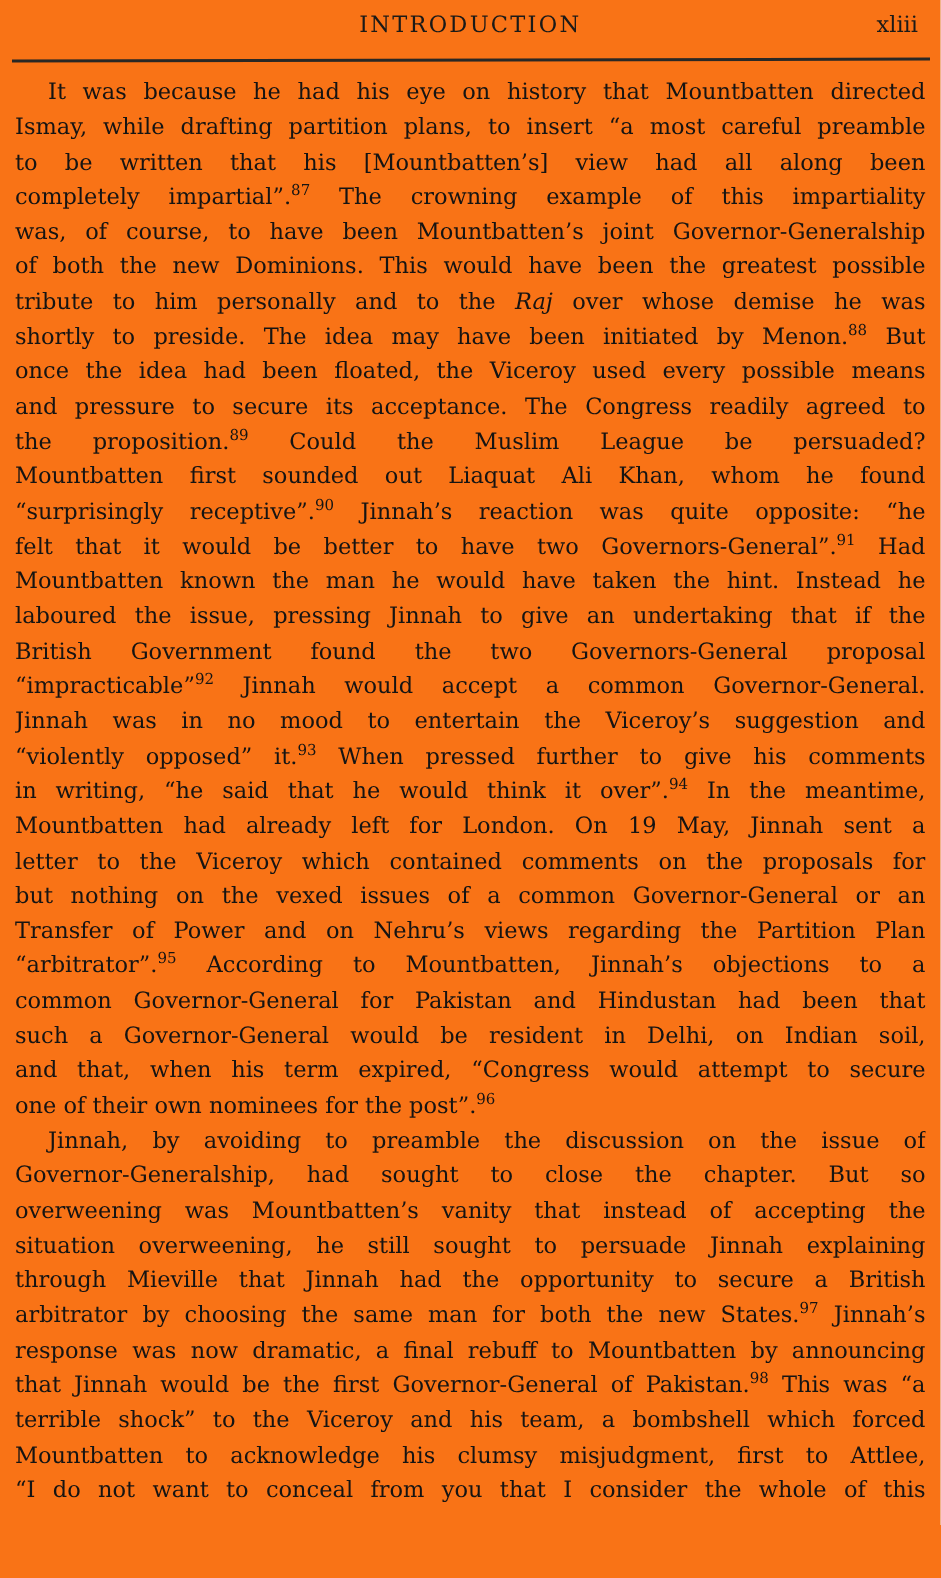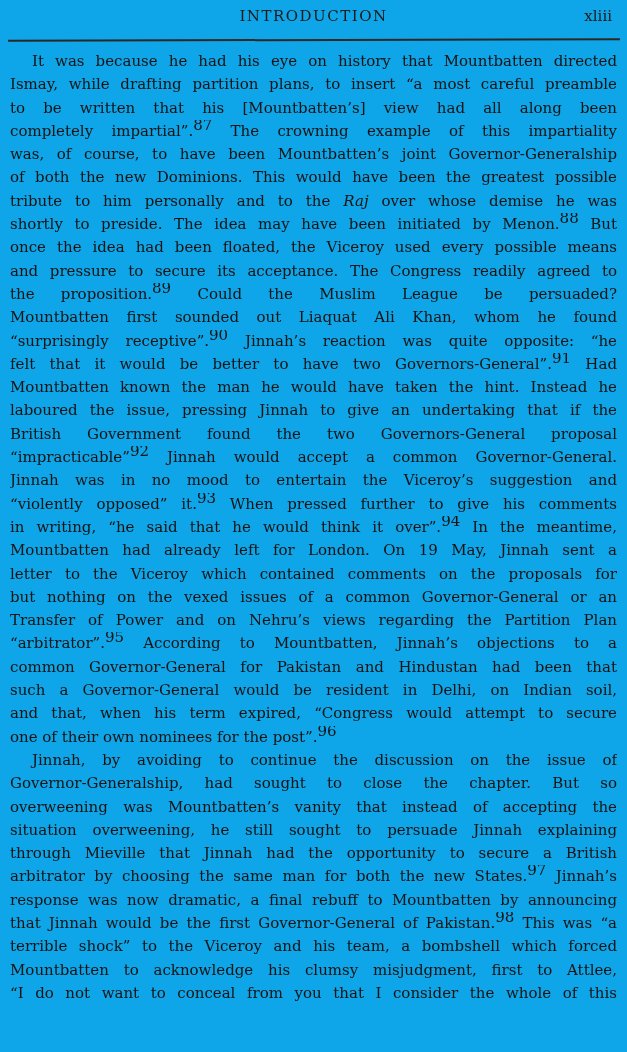--- a/index.html
+++ b/index.html
@@ -5,21 +5,21 @@
   html, body {
     margin: 0;
     padding: 0;
     background: #e8e8e6;
   }
   .page {
     position: relative;
     width: 627px;
     height: 1052px;
     margin: 0 auto;
-    background: #0ea5e9;
+    background: #f97316;
     color: #151413;
     font-family: "DejaVu Serif", "Liberation Serif", serif;
     overflow: hidden;
   }
   .header {
     position: absolute;
     top: 7px;
     left: 0;
     right: 0;
     height: 24px;
@@ -61,21 +61,21 @@
   .line {
     text-align: justify;
     text-align-last: justify;
     white-space: normal;
     height: 23.3px;
     overflow: hidden;
   }
   .line.flush { text-align-last: left; }
   .line.indent { text-indent: 22px; }
   sup {
-    font-size: 15px;
+    font-size: 10px;
     line-height: 0;
     vertical-align: 6px;
     letter-spacing: 0;
   }
   i { font-style: italic; }
 </style>
 </head>
 <body>
 
 <div class="page">
@@ -111,21 +111,21 @@
         <div class="line">letter to the Viceroy which contained comments on the proposals for</div>
         <div class="line">but nothing on the vexed issues of a common Governor-General or an</div>
         <div class="line">Transfer of Power and on Nehru’s views regarding the Partition Plan</div>
         <div class="line">“arbitrator”.<sup>95</sup> According to Mountbatten, Jinnah’s objections to a</div>
         <div class="line">common Governor-General for Pakistan and Hindustan had been that</div>
         <div class="line">such a Governor-General would be resident in Delhi, on Indian soil,</div>
         <div class="line">and that, when his term expired, “Congress would attempt to secure</div>
         <div class="line flush">one of their own nominees for the post”.<sup>96</sup></div>
       </div>
       <div class="paragraph">
-        <div class="line indent">Jinnah, by avoiding to continue the discussion on the issue of</div>
+        <div class="line indent">Jinnah, by avoiding to preamble the discussion on the issue of</div>
         <div class="line">Governor-Generalship, had sought to close the chapter. But so</div>
         <div class="line">overweening was Mountbatten’s vanity that instead of accepting the</div>
         <div class="line">situation overweening, he still sought to persuade Jinnah explaining</div>
         <div class="line">through Mieville that Jinnah had the opportunity to secure a British</div>
         <div class="line">arbitrator by choosing the same man for both the new States.<sup>97</sup> Jinnah’s</div>
         <div class="line">response was now dramatic, a final rebuff to Mountbatten by announcing</div>
         <div class="line">that Jinnah would be the first Governor-General of Pakistan.<sup>98</sup> This was “a</div>
         <div class="line">terrible shock” to the Viceroy and his team, a bombshell which forced</div>
         <div class="line">Mountbatten to acknowledge his clumsy misjudgment, first to Attlee,</div>
         <div class="line">“I do not want to conceal from you that I consider the whole of this</div>

